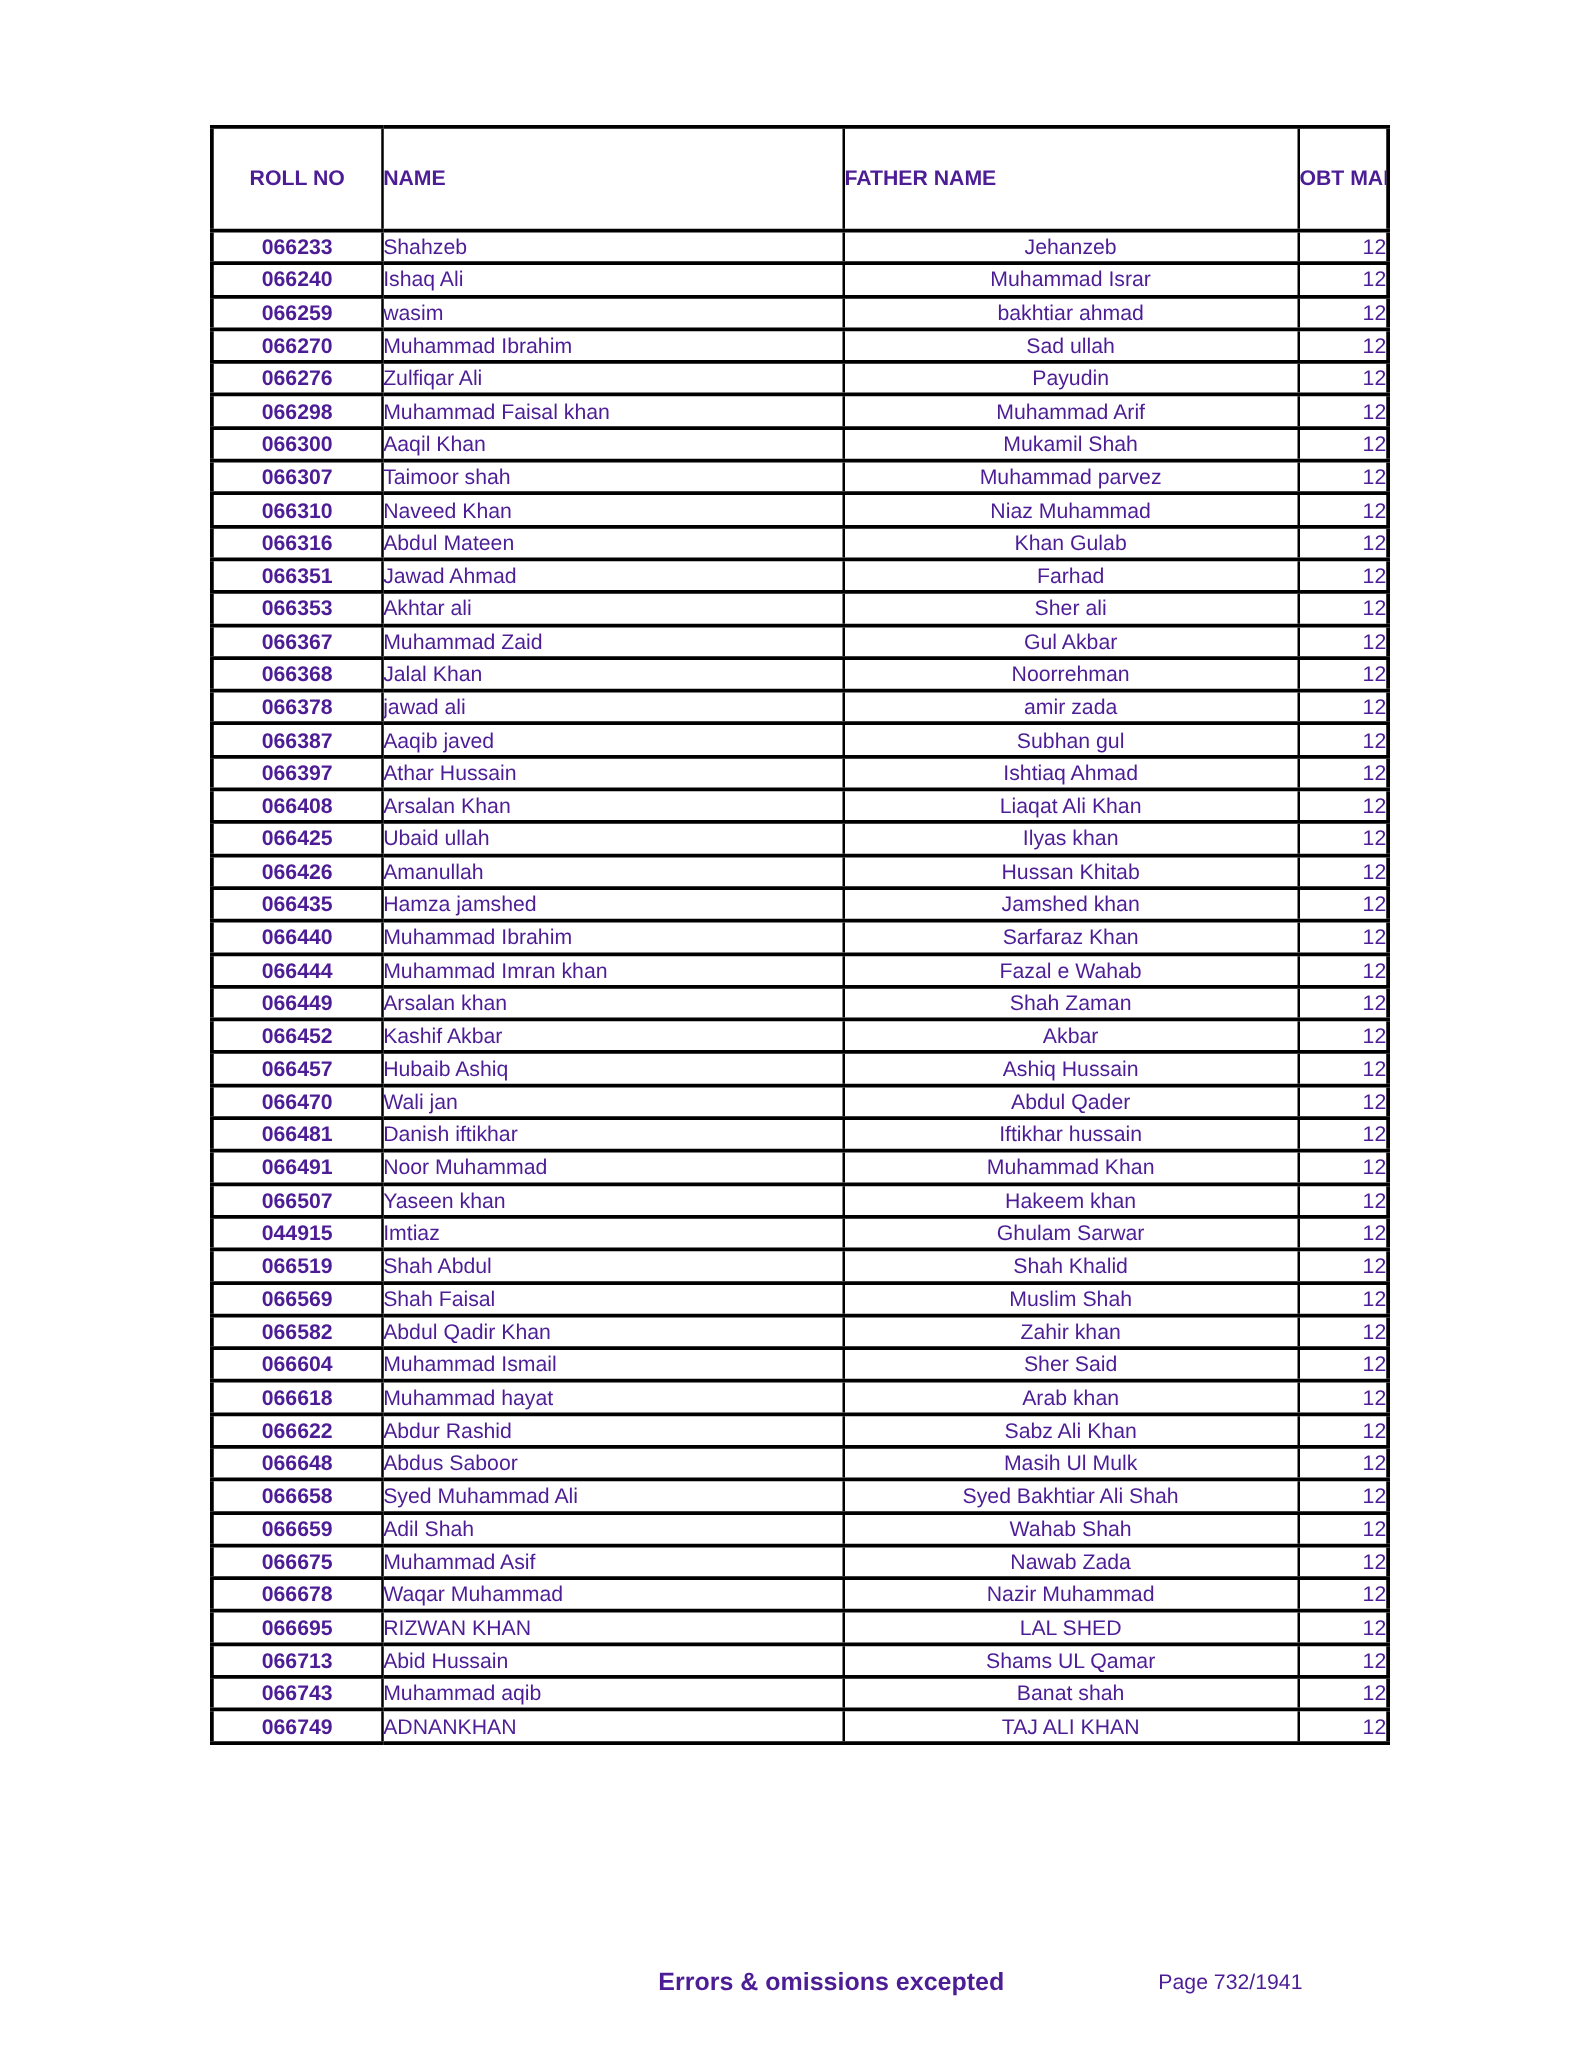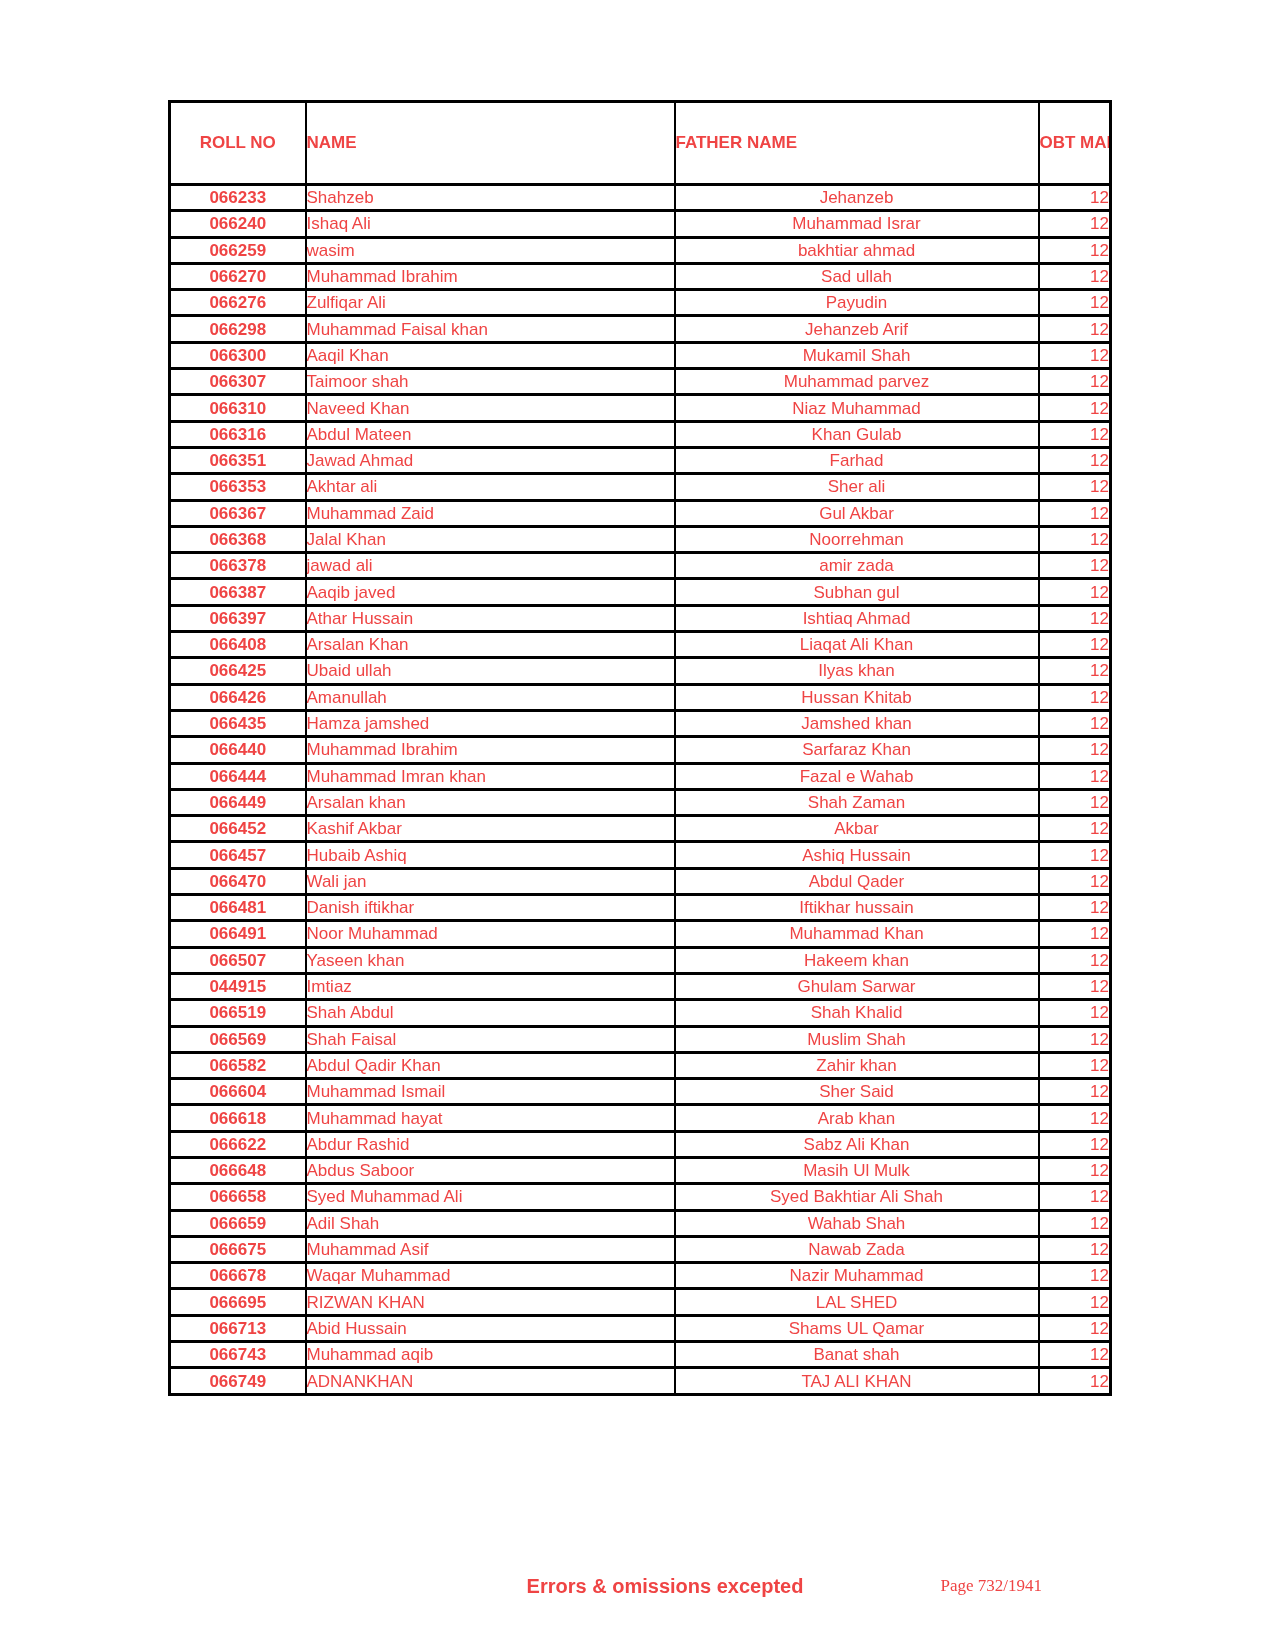--- a/index.html
+++ b/index.html
@@ -1,21 +1,21 @@
 <!DOCTYPE html>
 <html><head>
 <meta charset="utf-8">
 <style>
   html, body { margin: 0; padding: 0; background: #ffffff; }
   .page {
     position: relative;
     width: 1154px;
     height: 1650px;
     background: #ffffff;
-    color: #ef4444;
+    color: #4c1d95;
     font-family: "Liberation Sans", sans-serif;
     overflow: hidden;
   }
   table.results {
     position: absolute;
     left: 168px;
     top: 100px;
     width: 941px;
     border-collapse: collapse;
     table-layout: fixed;
@@ -59,21 +59,20 @@
     font-weight: bold;
     line-height: 20px;
   }
   .footer-page {
     position: absolute;
     top: 1576px;
     right: 112px;
     font-size: 17px;
     line-height: 20px;
     text-align: left;
-    font-family: Liberation Serif, serif;
   }
 </style>
 </head>
 <body>
 
 <div class="page">
 
   <table class="results">
     <colgroup>
       <col style="width:136px">
@@ -121,21 +120,21 @@
     <tr>
       <td class="cell-roll">066276</td>
       <td class="cell-name">Zulfiqar Ali</td>
       <td class="cell-father">Payudin</td>
       <td class="cell-obt">12</td>
     </tr>
 
     <tr>
       <td class="cell-roll">066298</td>
       <td class="cell-name">Muhammad Faisal khan</td>
-      <td class="cell-father">Jehanzeb Arif</td>
+      <td class="cell-father">Muhammad Arif</td>
       <td class="cell-obt">12</td>
     </tr>
 
     <tr>
       <td class="cell-roll">066300</td>
       <td class="cell-name">Aaqil Khan</td>
       <td class="cell-father">Mukamil Shah</td>
       <td class="cell-obt">12</td>
     </tr>
 

